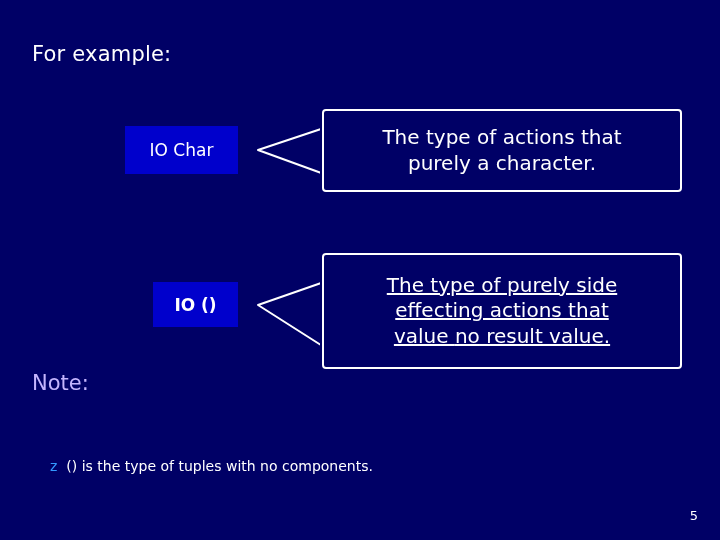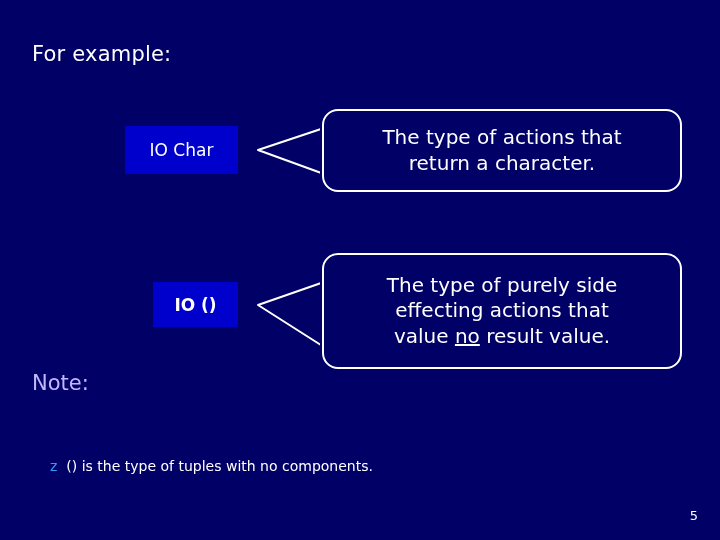--- a/index.html
+++ b/index.html
@@ -55,21 +55,21 @@
     left: 153px;
     top: 282px;
     width: 85px;
     height: 45px;
     font-weight: bold;
   }
   .callout {
     position: absolute;
     background: #000066;
     border: 2px solid #ffffff;
-    border-radius: 16px;
+    border-radius: 4px;
     color: #ffffff;
     text-align: center;
     display: flex;
     align-items: center;
     justify-content: center;
     box-sizing: border-box;
     font-size: 20px;
     line-height: 1.28;
     padding: 4px 12px;
   }
@@ -77,20 +77,21 @@
     left: 322px;
     top: 109px;
     width: 360px;
     height: 83px;
   }
   #callout-2 {
     left: 322px;
     top: 253px;
     width: 360px;
     height: 116px;
+    text-decoration: underline;
   }
   .callout-inner {
     width: 100%;
   }
   .tail-svg {
     position: absolute;
     left: 0;
     top: 0;
     width: 720px;
     height: 540px;
@@ -133,21 +134,21 @@
     <line x1="322" y1="278" x2="322" y2="350" stroke="#000066" stroke-width="4"></line>
   </svg>
 
   <div class="term-box" id="term-1">
     <span>IO Char</span>
   </div>
 
   <div class="callout" id="callout-1">
     <div class="callout-inner">
       <span>The type of actions that</span><br>
-      <span>return a character.</span>
+      <span>purely a character.</span>
     </div>
   </div>
 
   <div class="term-box" id="term-2">
     <span>IO ()</span>
   </div>
 
   <div class="callout" id="callout-2">
     <div class="callout-inner">
       <span>The type of purely side</span><br>

